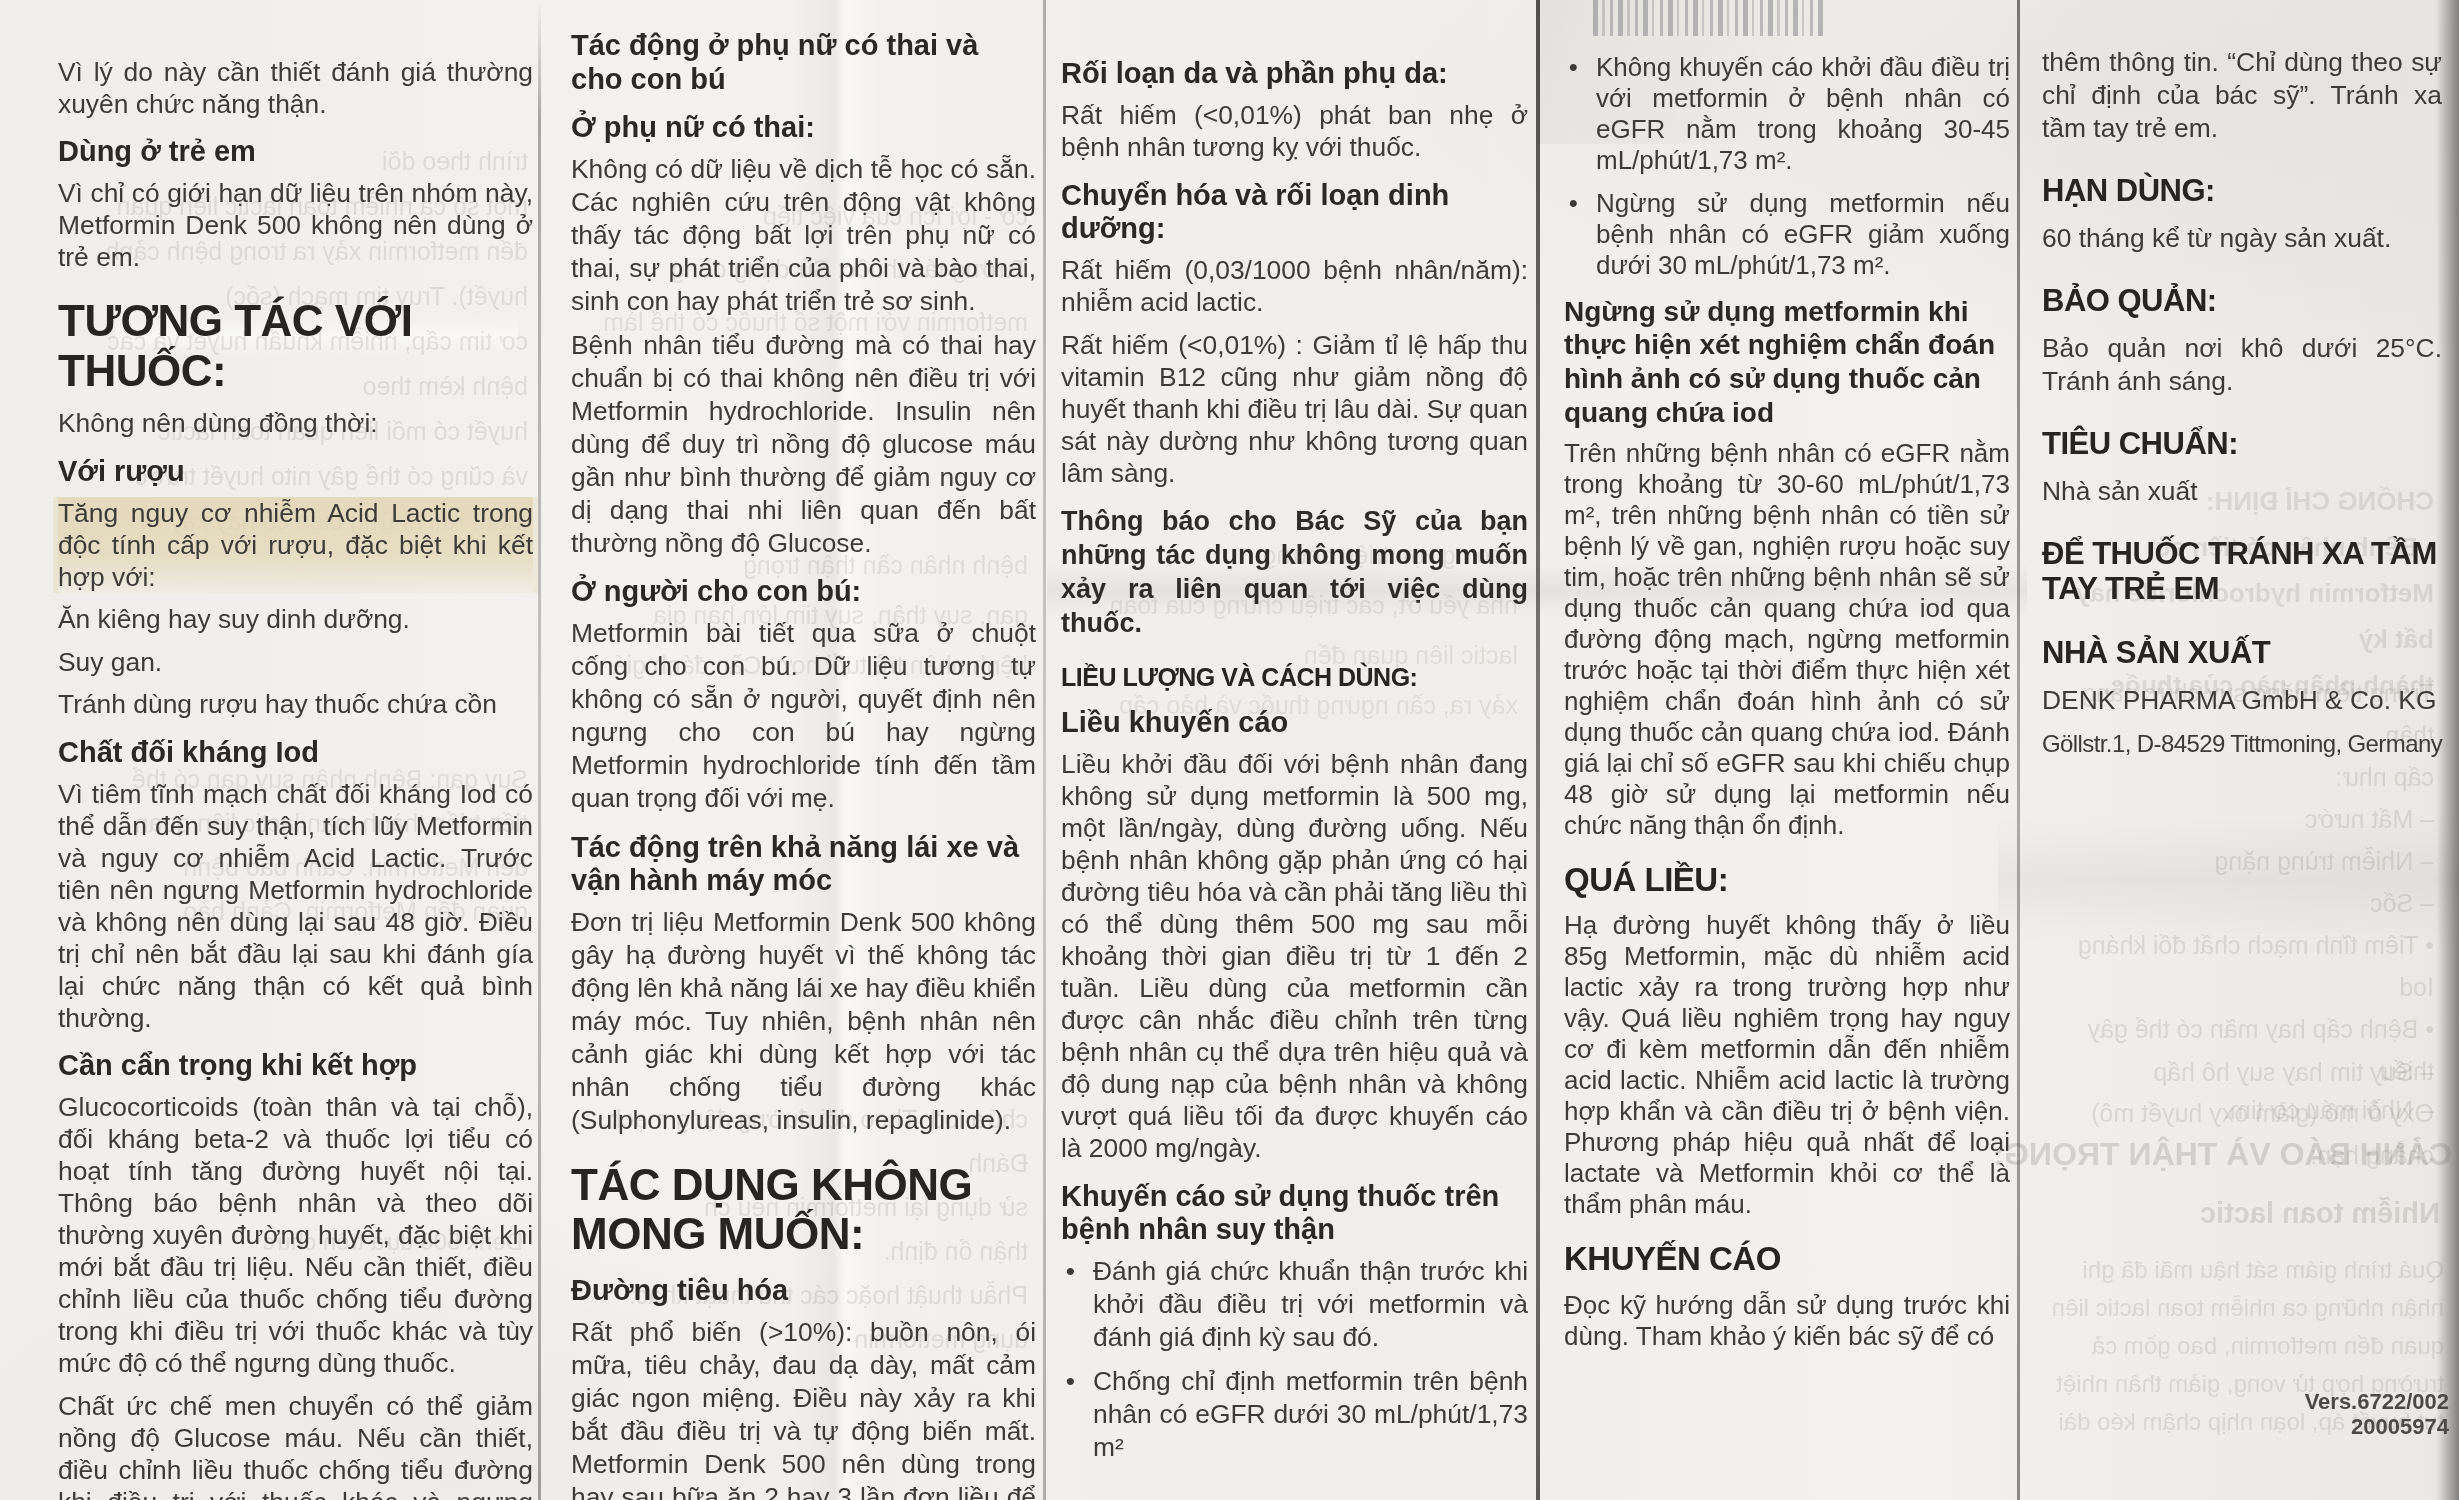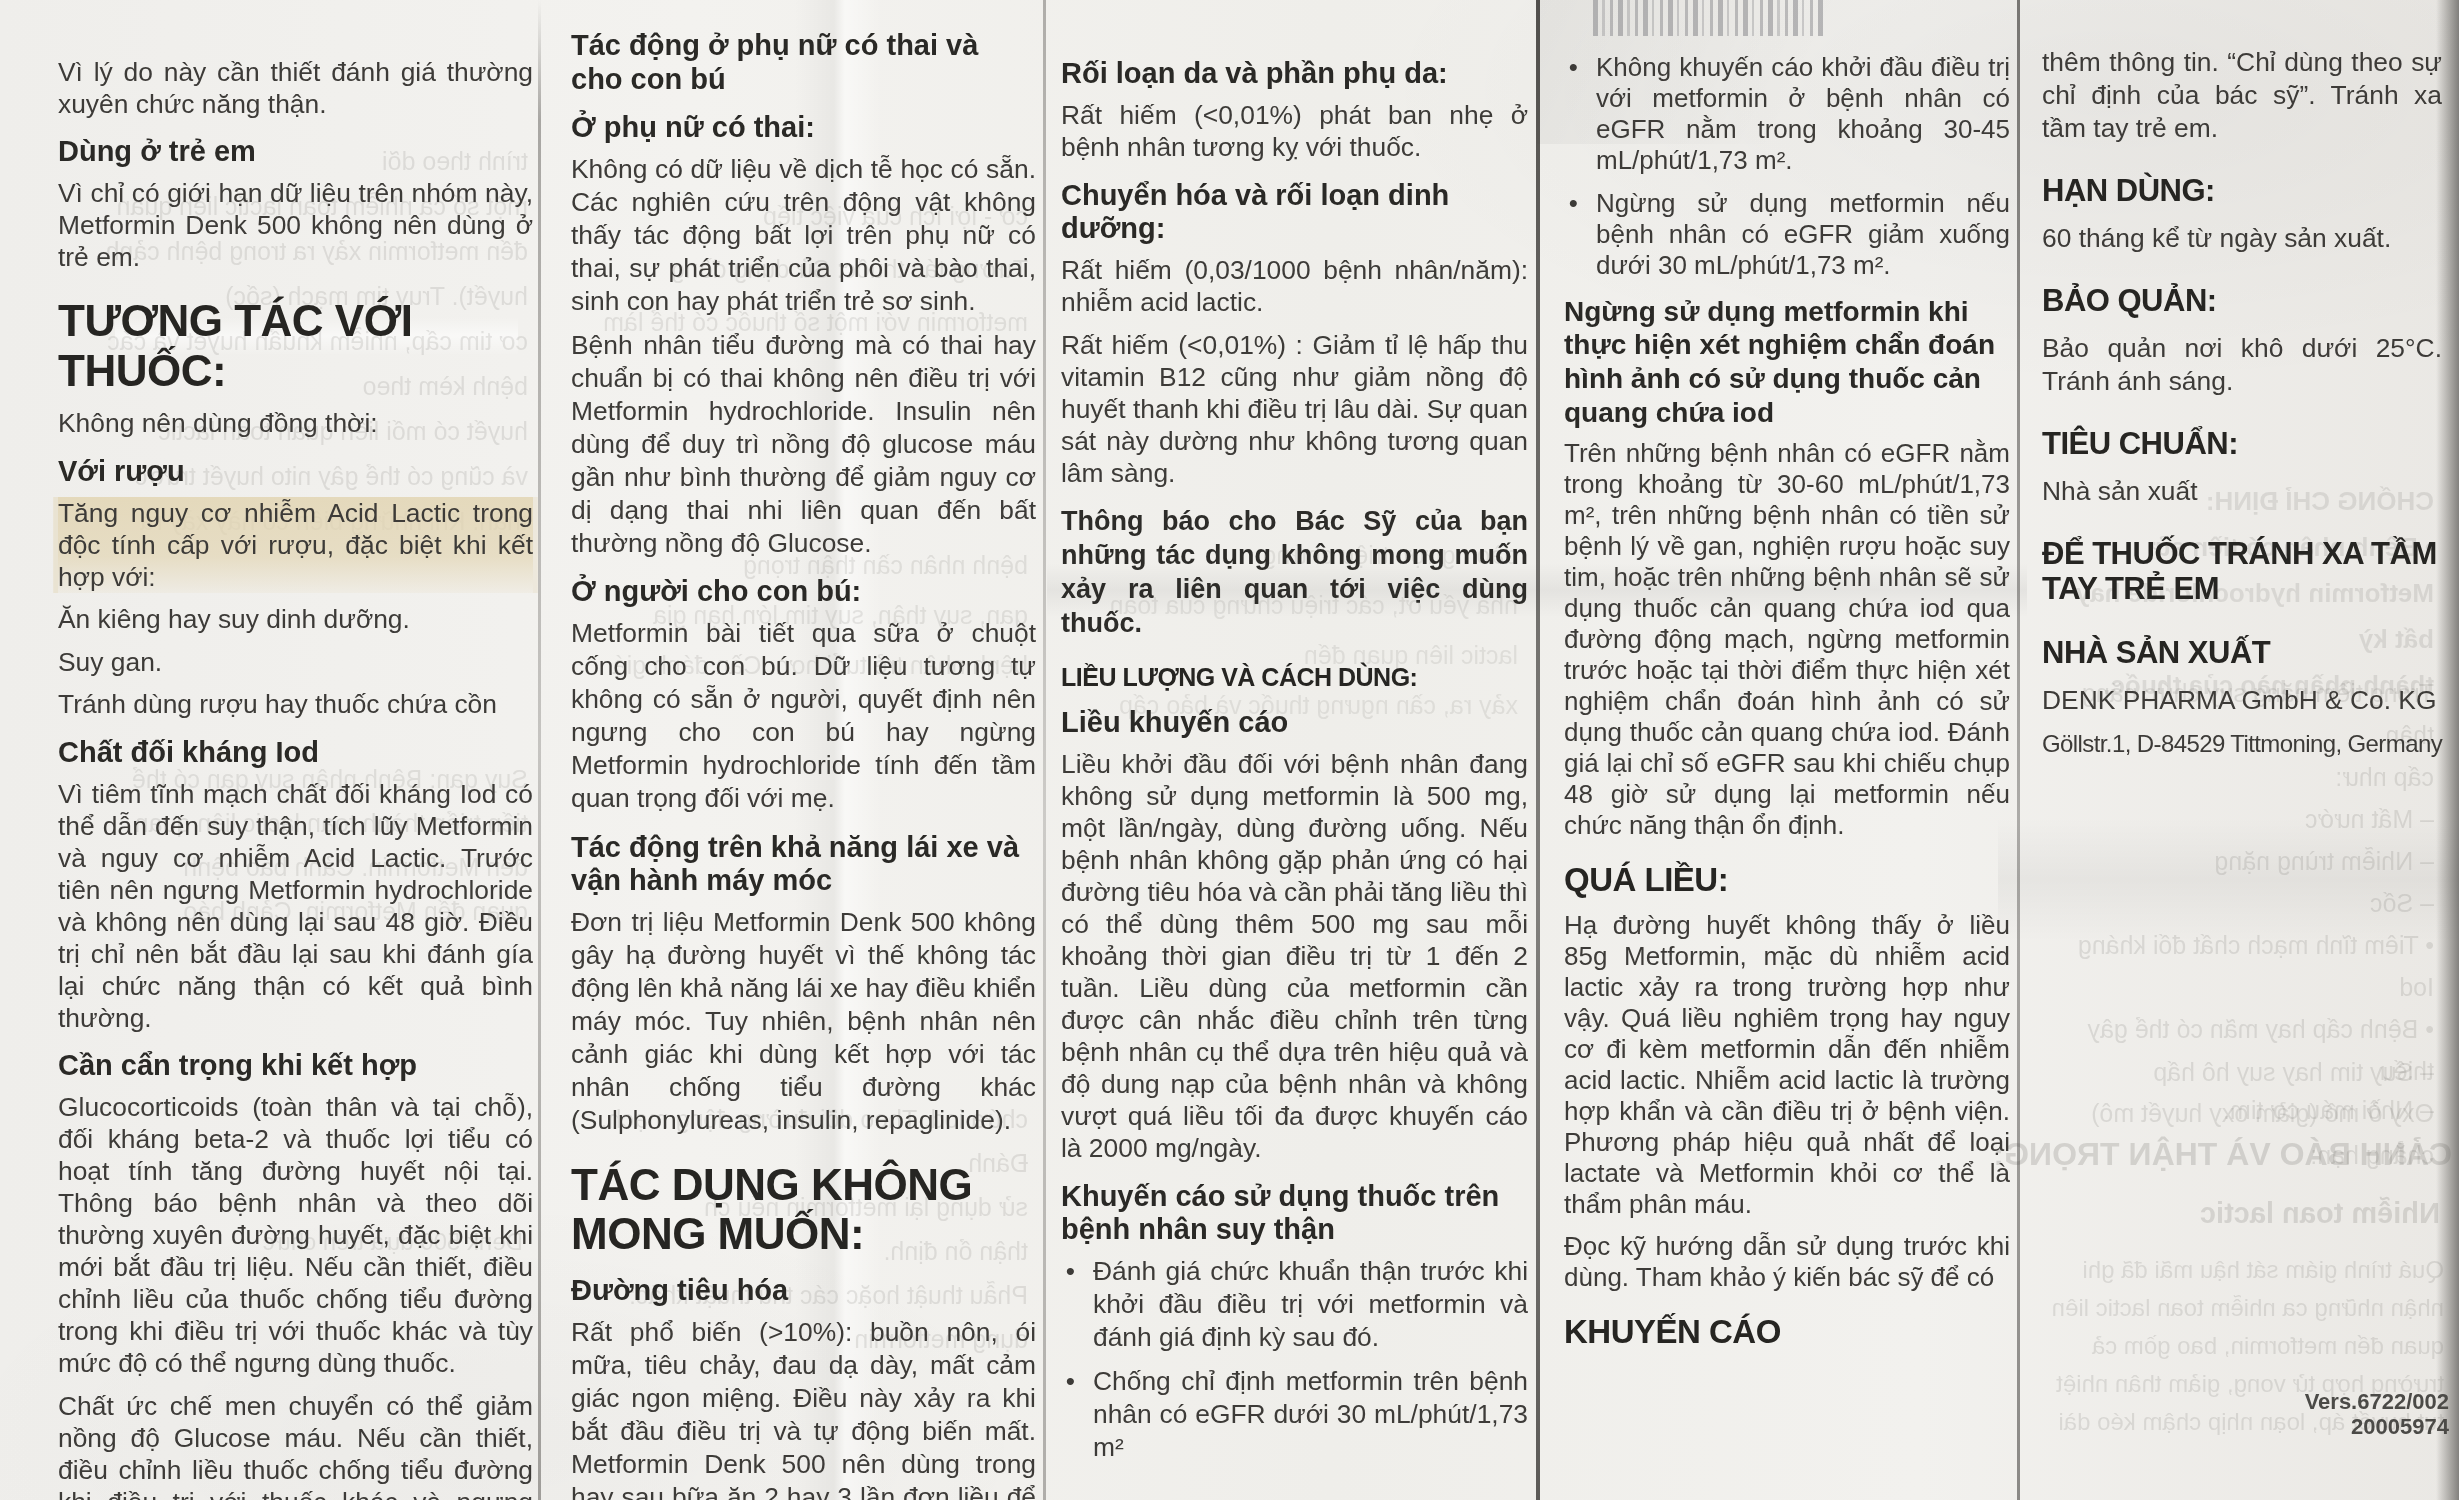--- a/index.html
+++ b/index.html
@@ -206,22 +206,22 @@
     <div class="blk bullet">Chống chỉ định metformin trên bệnh nhân có eGFR dưới 30 mL/phút/1,73 m²</div>
   </div>
 <div class="col col4">
   <div class="barcode"></div>
 <div class="blk bullet">Không khuyến cáo khởi đầu điều trị với metformin ở bệnh nhân có eGFR nằm trong khoảng 30-45 mL/phút/1,73 m².</div>
     <div class="blk bullet">Ngừng sử dụng metformin nếu bệnh nhân có eGFR giảm xuống dưới 30 mL/phút/1,73 m².</div>
     <div class="blk h2">Ngừng sử dụng metformin khi thực hiện xét nghiệm chẩn đoán hình ảnh có sử dụng thuốc cản quang chứa iod</div>
     <div class="blk p">Trên những bệnh nhân có eGFR nằm trong khoảng từ 30-60 mL/phút/1,73 m², trên những bệnh nhân có tiền sử bệnh lý về gan, nghiện rượu hoặc suy tim, hoặc trên những bệnh nhân sẽ sử dụng thuốc cản quang chứa iod qua đường động mạch, ngừng metformin trước hoặc tại thời điểm thực hiện xét nghiệm chẩn đoán hình ảnh có sử dụng thuốc cản quang chứa iod. Đánh giá lại chỉ số eGFR sau khi chiếu chụp 48 giờ sử dụng lại metformin nếu chức năng thận ổn định.</div>
     <div class="blk h1">QUÁ LIỀU:</div>
     <div class="blk p">Hạ đường huyết không thấy ở liều 85g Metformin, mặc dù nhiễm acid lactic xảy ra trong trường hợp như vậy. Quá liều nghiêm trọng hay nguy cơ đi kèm metformin dẫn đến nhiễm acid lactic. Nhiễm acid lactic là trường hợp khẩn và cần điều trị ở bệnh viện. Phương pháp hiệu quả nhất để loại lactate và Metformin khỏi cơ thể là thẩm phân máu.</div>
+    <div class="blk h1">KHUYẾN CÁO</div>
     <div class="blk p">Đọc kỹ hướng dẫn sử dụng trước khi dùng. Tham khảo ý kiến bác sỹ để có</div>
-    <div class="blk h1">KHUYẾN CÁO</div>
   </div>
 <div class="col col5">
     <div class="blk p">thêm thông tin. “Chỉ dùng theo sự chỉ định của bác sỹ”. Tránh xa tầm tay trẻ em.</div>
     <div class="blk h1">HẠN DÙNG:</div>
     <div class="blk p">60 tháng kể từ ngày sản xuất.</div>
     <div class="blk h1">BẢO QUẢN:</div>
     <div class="blk p">Bảo quản nơi khô dưới 25°C. Tránh ánh sáng.</div>
     <div class="blk h1">TIÊU CHUẨN:</div>
     <div class="blk p">Nhà sản xuất</div>
     <div class="blk h1">ĐỂ THUỐC TRÁNH XA TẦM TAY TRẺ EM</div>

